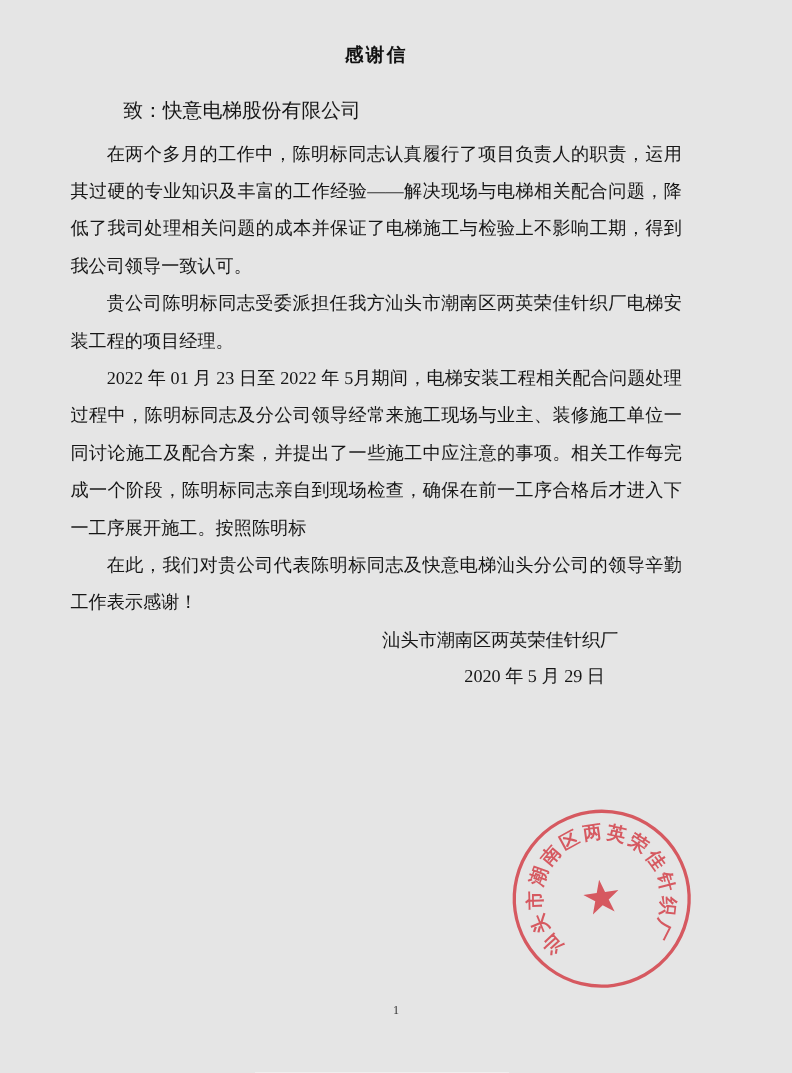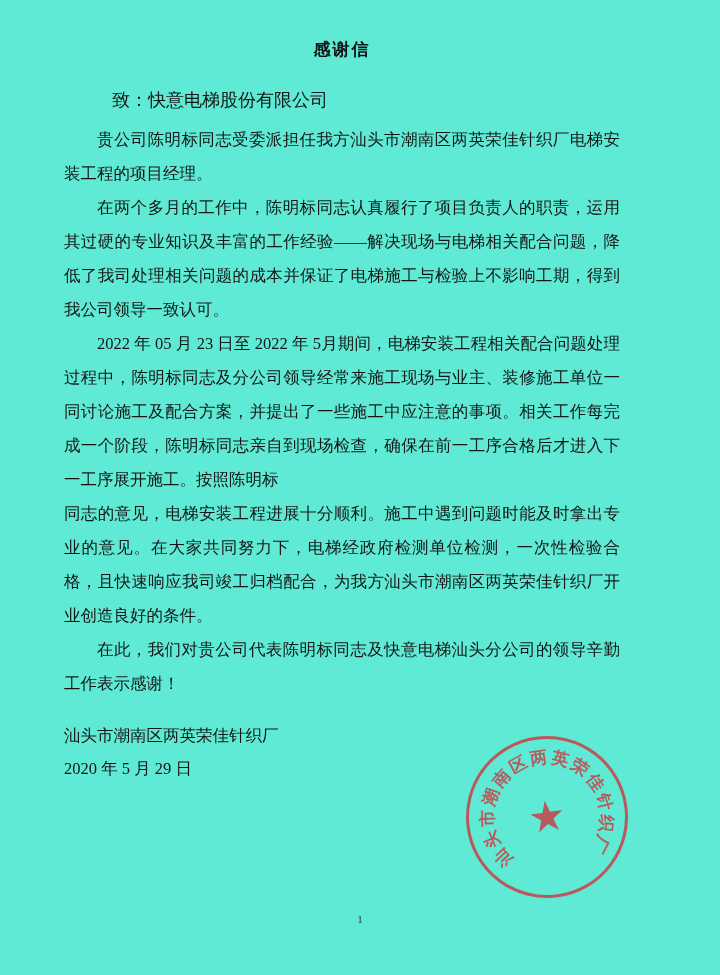--- a/index.html
+++ b/index.html
@@ -13,21 +13,21 @@
     font-family: "Liberation Serif", serif;
     color: #1a1a1a;
     overflow: hidden;
   }
   .page {
     position: relative;
     width: 720px;
     height: 975px;
     box-sizing: border-box;
     padding: 38px 100px 0 64px;
-    background: #5eead4;
+    background: #e5e5e5;
   }
   .doc-title {
     text-align: center;
     font-size: 17px;
     font-weight: bold;
     letter-spacing: 2px;
     margin: 0 0 22px 0;
     color: #111;
   }
   .salutation {
@@ -45,22 +45,22 @@
     text-justify: inter-ideograph;
     color: #161616;
   }
   p.indent {
     text-indent: 2em;
   }
   .blk {
     margin-bottom: 2px;
   }
   .signature-block {
-    margin-top: 18px;
     padding-right: 58px;
+    text-align: right;
     position: relative;
     z-index: 1;
   }
   .sig-line {
     font-size: 16.5px;
     line-height: 2.0;
     color: #161616;
   }
   .sig-date {
     font-size: 16.5px;
@@ -129,24 +129,23 @@
 </style>
 </head>
 <body>
 
 <div class="page">
 
   <h1 class="doc-title">感谢信</h1>
 
   <div class="salutation">致：快意电梯股份有限公司</div>
 
+  <p class="para indent blk">在两个多月的工作中，陈明标同志认真履行了项目负责人的职责，运用其过硬的专业知识及丰富的工作经验——解决现场与电梯相关配合问题，降低了我司处理相关问题的成本并保证了电梯施工与检验上不影响工期，得到我公司领导一致认可。</p>
   <p class="para indent blk">贵公司陈明标同志受委派担任我方汕头市潮南区两英荣佳针织厂电梯安装工程的项目经理。</p>
-  <p class="para indent blk">在两个多月的工作中，陈明标同志认真履行了项目负责人的职责，运用其过硬的专业知识及丰富的工作经验——解决现场与电梯相关配合问题，降低了我司处理相关问题的成本并保证了电梯施工与检验上不影响工期，得到我公司领导一致认可。</p>
-  <p class="para indent blk">2022 年 05 月 23 日至 2022 年 5月期间，电梯安装工程相关配合问题处理过程中，陈明标同志及分公司领导经常来施工现场与业主、装修施工单位一同讨论施工及配合方案，并提出了一些施工中应注意的事项。相关工作每完成一个阶段，陈明标同志亲自到现场检查，确保在前一工序合格后才进入下一工序展开施工。按照陈明标</p>
-  <p class="para blk">同志的意见，电梯安装工程进展十分顺利。施工中遇到问题时能及时拿出专业的意见。在大家共同努力下，电梯经政府检测单位检测，一次性检验合格，且快速响应我司竣工归档配合，为我方汕头市潮南区两英荣佳针织厂开业创造良好的条件。</p>
+  <p class="para indent blk">2022 年 01 月 23 日至 2022 年 5月期间，电梯安装工程相关配合问题处理过程中，陈明标同志及分公司领导经常来施工现场与业主、装修施工单位一同讨论施工及配合方案，并提出了一些施工中应注意的事项。相关工作每完成一个阶段，陈明标同志亲自到现场检查，确保在前一工序合格后才进入下一工序展开施工。按照陈明标</p>
   <p class="para indent blk">在此，我们对贵公司代表陈明标同志及快意电梯汕头分公司的领导辛勤工作表示感谢！</p>
 
   <div class="signature-block">
     <div class="sig-line">汕头市潮南区两英荣佳针织厂</div>
     <div class="sig-date">2020 年 5 月 29 日</div>
   </div>
 
   <div class="stamp">
     <div class="stamp-inner"></div>
     <div class="stamp-star">★</div>

